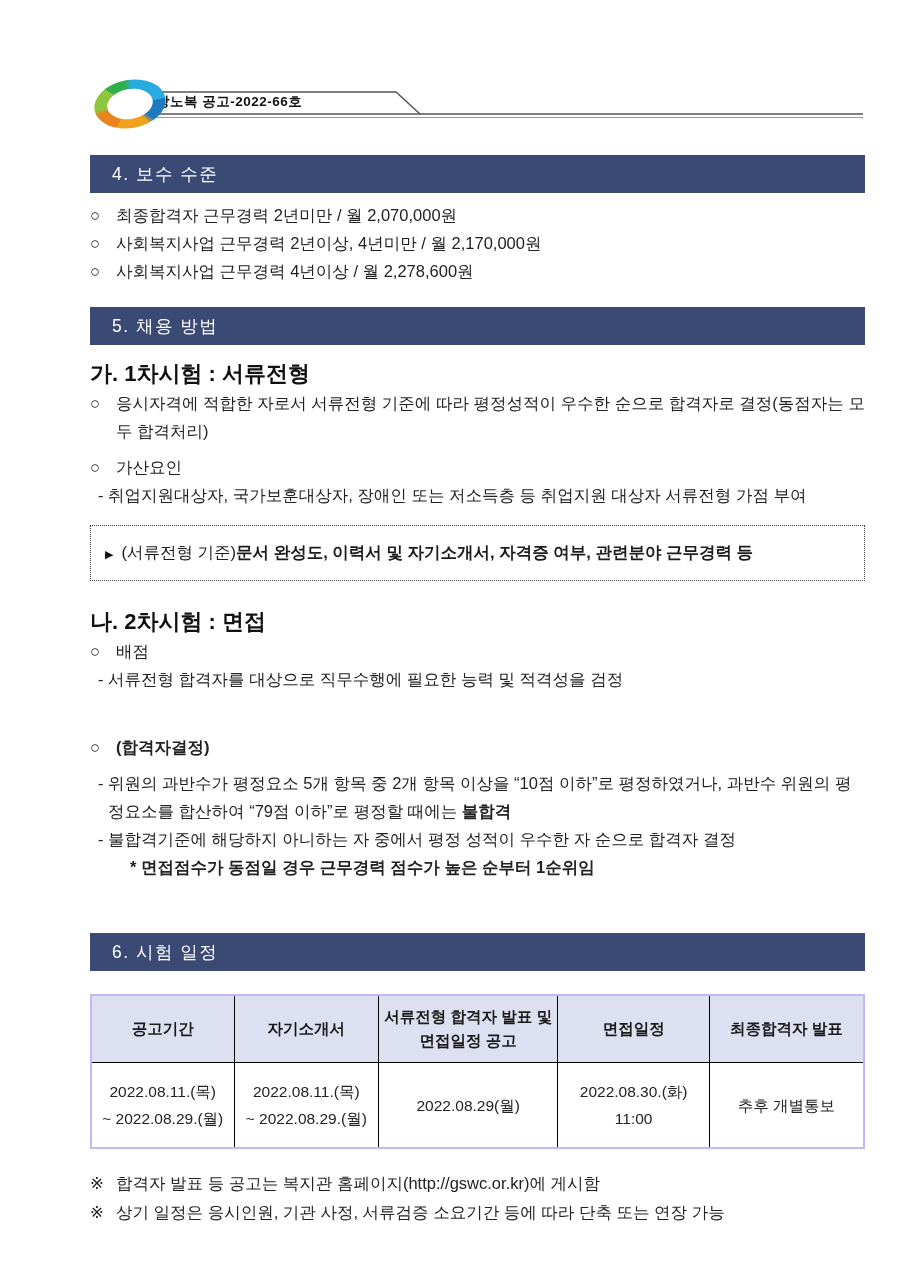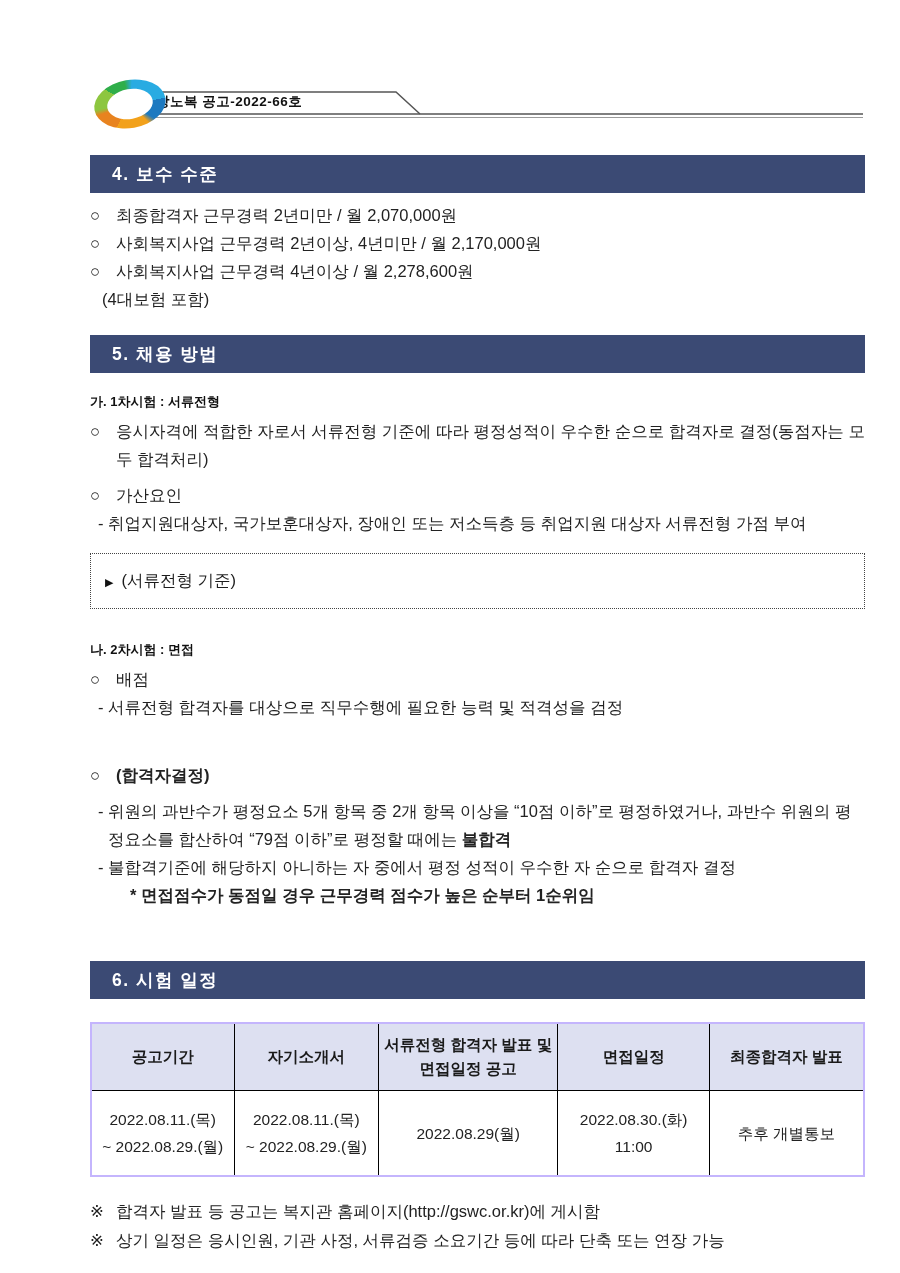--- a/index.html
+++ b/index.html
@@ -31,32 +31,32 @@
     background:#fff;border-radius:50%;
   }
   .doc-number{
     position:absolute;left:66px;top:9px;
     font-size:13.5px;font-weight:bold;letter-spacing:0.5px;color:#111;
   }
   
   .section-bar{
     background:#3b4a74;color:#ffffff;
     height:38px;line-height:38px;
-    font-size:17.5px;font-weight:bold;letter-spacing:1.5px;
+    font-size:17.5px;font-weight:normal;letter-spacing:1.5px;
     padding-left:22px;
   }
   
   .list{margin-top:8px;}
   .line{display:flex;font-size:16.5px;line-height:28px;color:#222;}
   .line .marker{flex:none;width:26px;}
   .line .content{flex:1;}
   .dash .marker{width:18px;padding-left:8px;box-sizing:border-box;}
   .plain .content{padding-left:12px;}
   .bold{font-weight:bold;}
-  .sub-heading{font-size:13px;font-weight:bold;line-height:30px;color:#111;}
+  .sub-heading{font-size:22px;font-weight:bold;line-height:30px;color:#111;}
   .gap-s{height:8px;}
   .gap-m{height:22px;}
   .gap-l{height:40px;}
   
   .criteria-box{
     border:1px dotted #444;
     margin-top:16px;
     padding:13px 10px;
     font-size:16.5px;line-height:26px;
     display:flex;align-items:baseline;
@@ -105,23 +105,20 @@
       <span class="content">최종합격자 근무경력 2년미만 / 월 2,070,000원</span>
     </div>
     <div class="line">
       <span class="marker">○</span>
       <span class="content">사회복지사업 근무경력 2년이상, 4년미만 / 월 2,170,000원</span>
     </div>
     <div class="line">
       <span class="marker">○</span>
       <span class="content">사회복지사업 근무경력 4년이상 / 월 2,278,600원</span>
     </div>
-    <div class="line plain">
-      <span class="content">(4대보험 포함)</span>
-    </div>
   </div>
 
   <div class="gap-m"></div>
   <div class="section-bar">5. 채용 방법</div>
   <div class="list">
     <div style="height:6px"></div>
     <div class="sub-heading">가. 1차시험 : 서류전형</div>
     <div class="line">
       <span class="marker">○</span>
       <span class="content">응시자격에 적합한 자로서 서류전형 기준에 따라 평정성적이 우수한 순으로 합격자로 결정(동점자는 모두 합격처리)</span>
@@ -132,20 +129,21 @@
       <span class="content">가산요인</span>
     </div>
     <div class="line dash">
       <span class="marker">-</span>
       <span class="content">취업지원대상자, 국가보훈대상자, 장애인 또는 저소득층 등 취업지원 대상자 서류전형 가점 부여</span>
     </div>
 
     <div class="criteria-box">
       <span class="tri">▶</span>
       <span class="label">(서류전형 기준)</span>
+      <span class="bold">문서 완성도, 이력서 및 자기소개서, 자격증 여부, 관련분야 근무경력 등</span>
     </div>
 
     <div style="height:26px"></div>
     <div class="sub-heading">나. 2차시험 : 면접</div>
     <div class="line">
       <span class="marker">○</span>
       <span class="content">배점</span>
     </div>
     <div class="line dash">
       <span class="marker">-</span>

